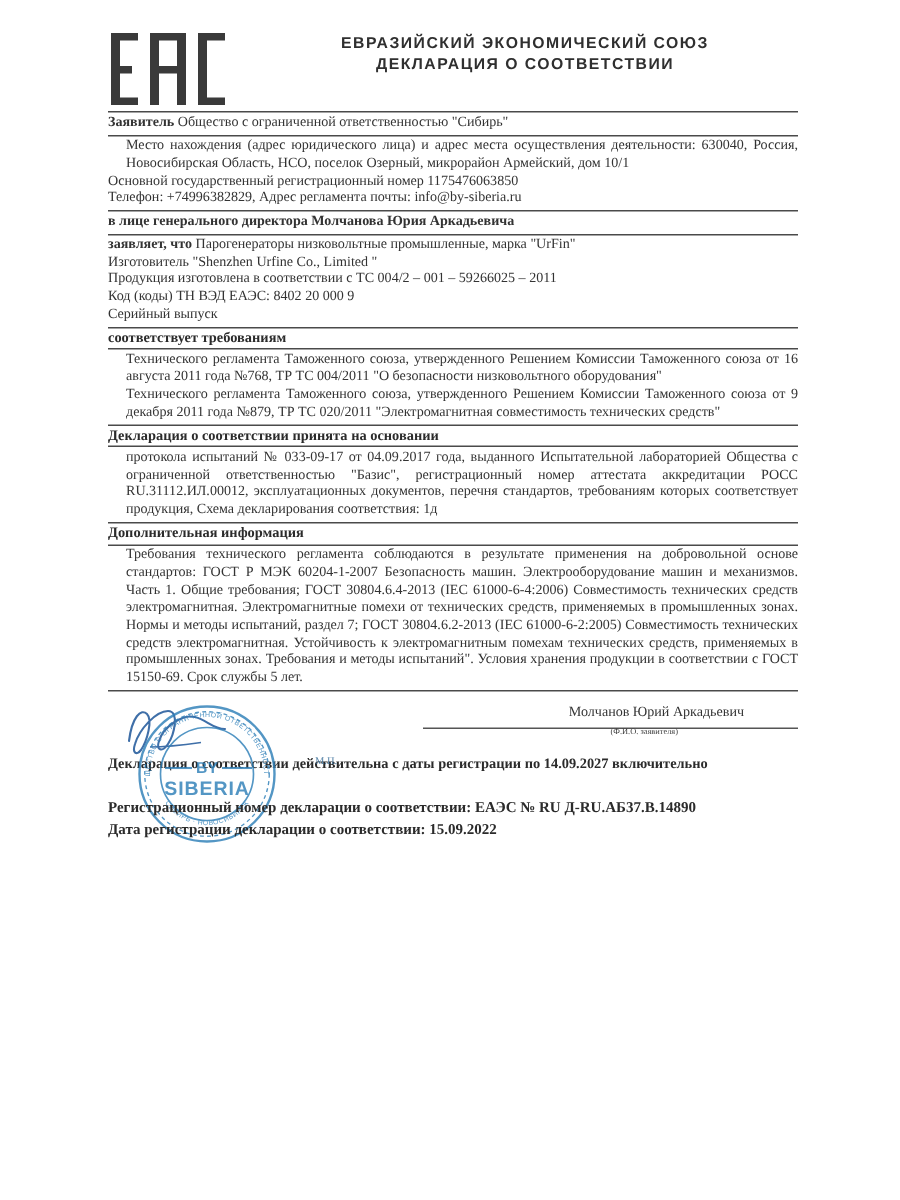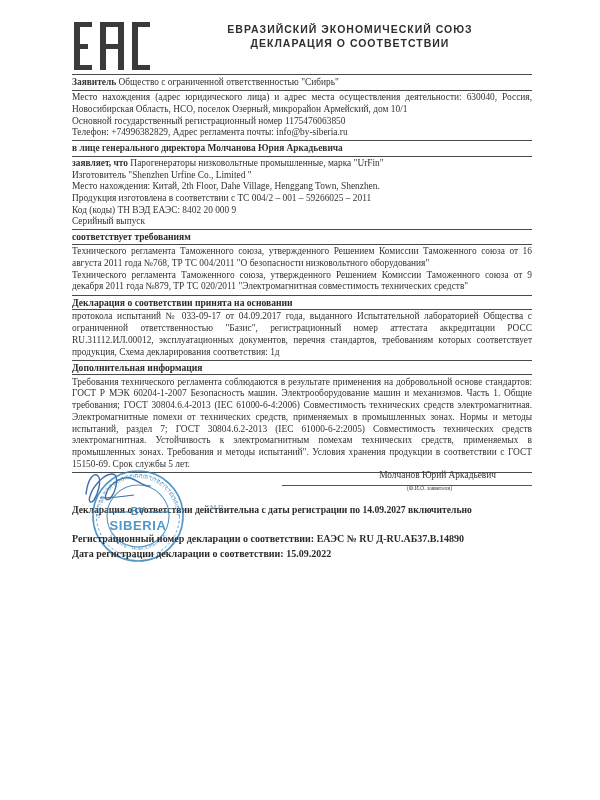--- a/index.html
+++ b/index.html
@@ -86,20 +86,21 @@
     font-size: 9.6px;
     line-height: 12.4px;
     padding-top: 1px;
   }
 
   .para {
     font-size: 9.4px;
     line-height: 11.7px;
     text-align: justify;
     color: #333;
+    margin-left: 12px;
   }
 
   .justify-tight {
     text-align: justify;
     text-align-last: left;
   }
 
   
   .pad2 { padding: 1.5px 0; }
 
@@ -236,21 +237,20 @@
       <div class="line lbl">в лице генерального директора Молчанова Юрия Аркадьевича</div>
     </div>
 
     <div class="rule"></div>
     <div class="blk pad2">
       <div class="line">
         <span class="lbl">заявляет, что</span>
         <span>Парогенераторы низковольтные промышленные, марка "UrFin"</span>
       </div>
       <div class="line">Изготовитель "Shenzhen Urfine Co., Limited "</div>
-      <div class="line">Место нахождения: Китай, 2th Floor, Dahe Village, Henggang Town, Shenzhen.</div>
       <div class="line">Продукция изготовлена в соответствии с ТС 004/2 – 001 – 59266025 – 2011</div>
       <div class="line">Код (коды) ТН ВЭД ЕАЭС: 8402 20 000 9</div>
       <div class="line">Серийный выпуск</div>
     </div>
 
     <div class="rule"></div>
     <div class="blk">
       <div class="sec-head">соответствует требованиям</div>
     </div>
 

